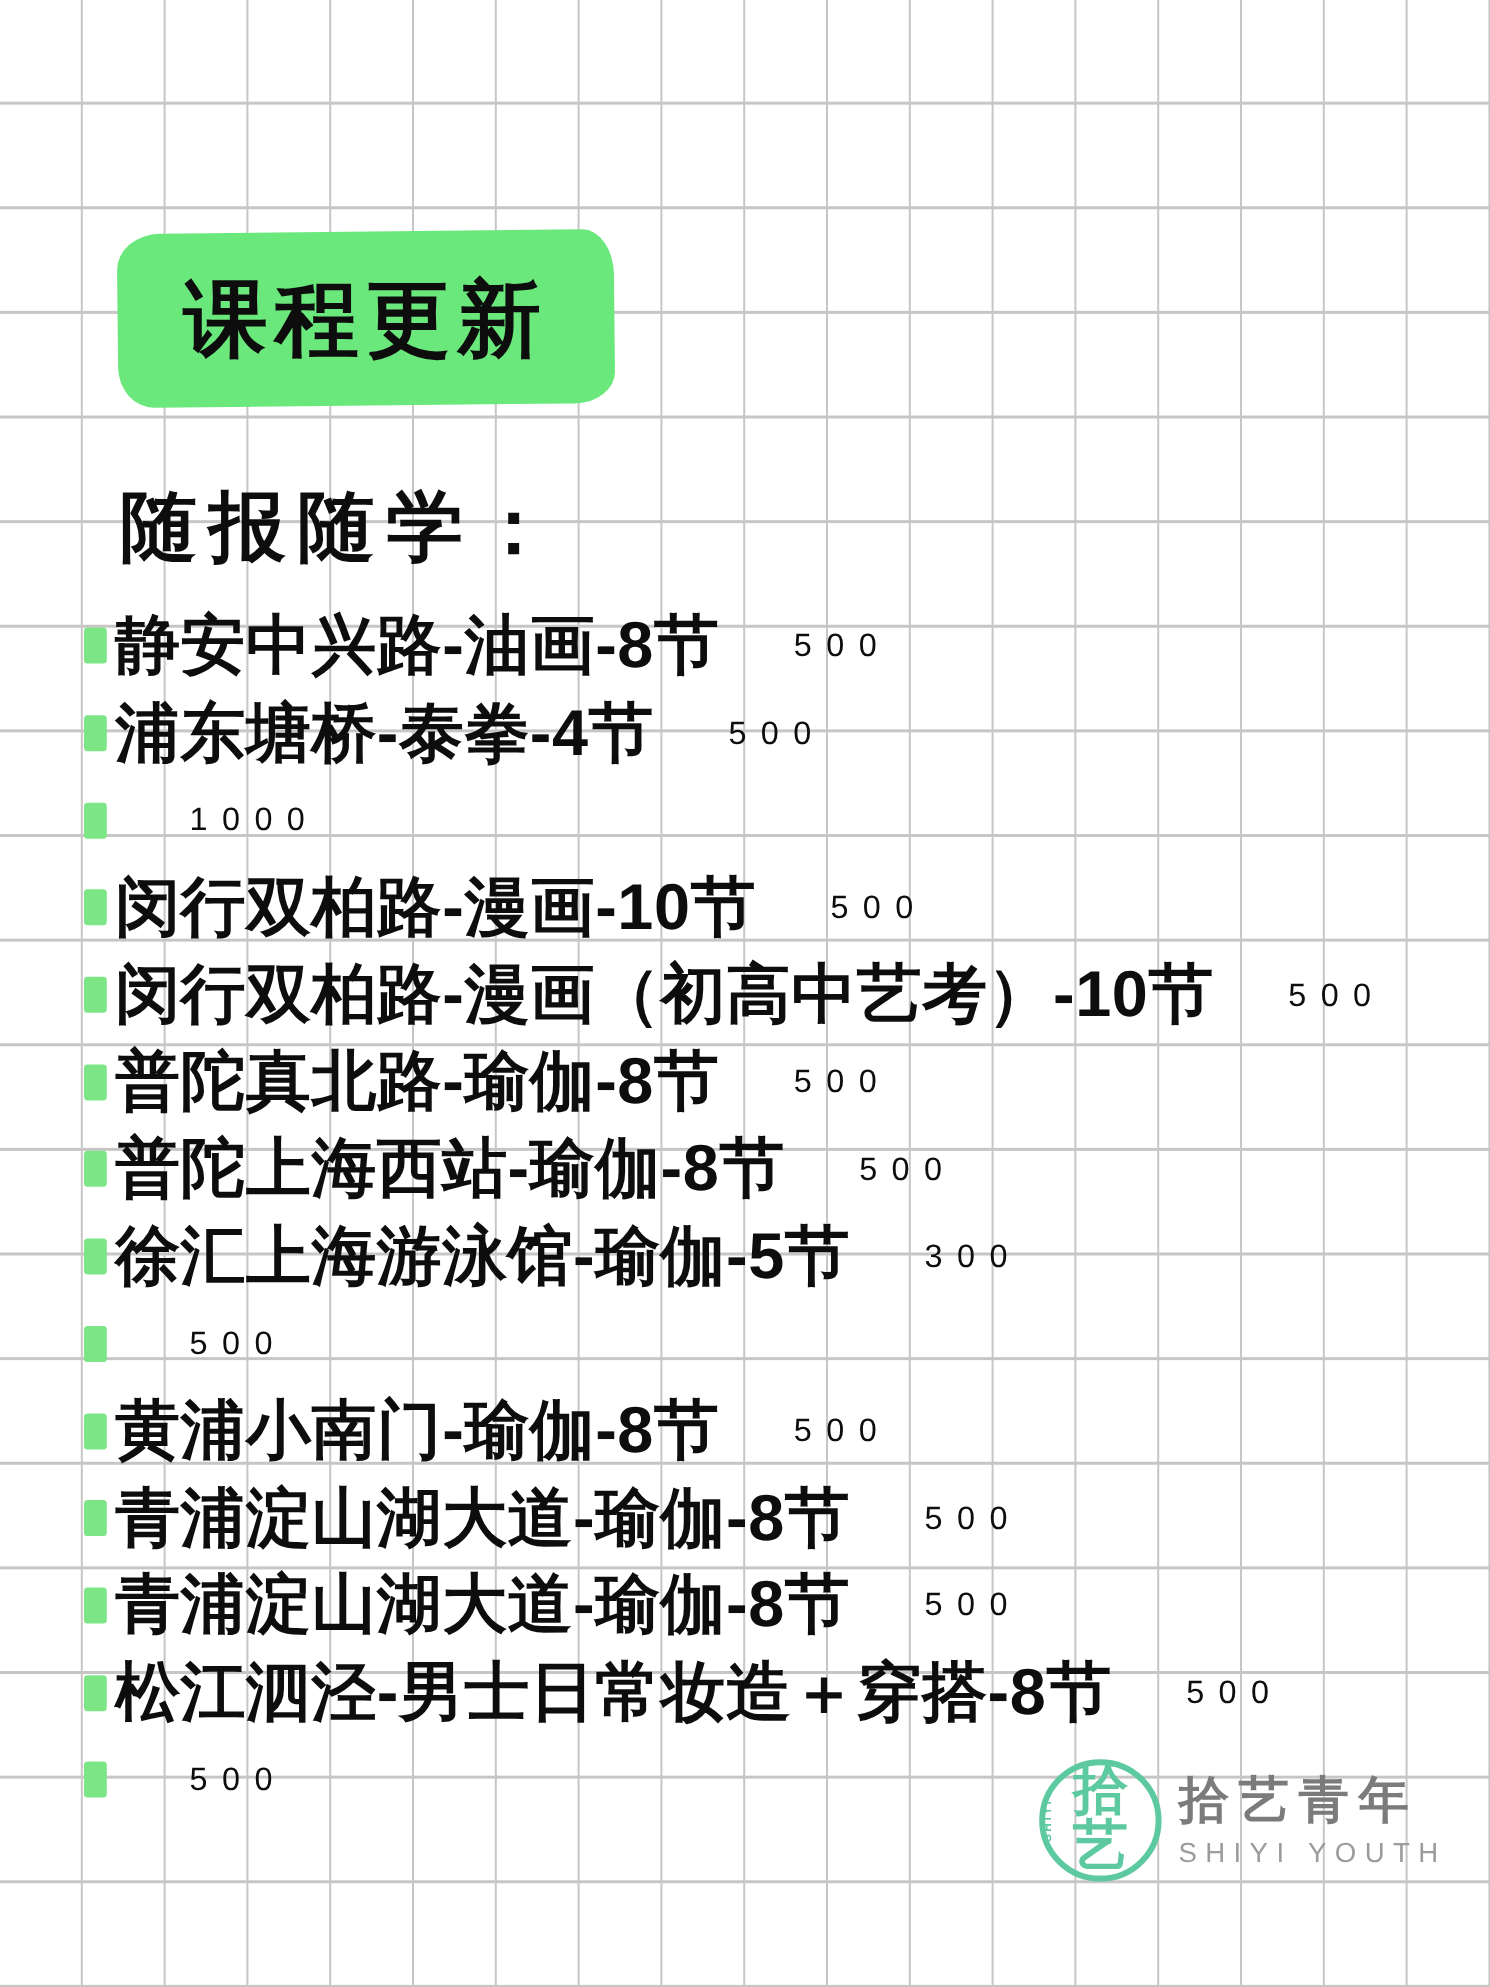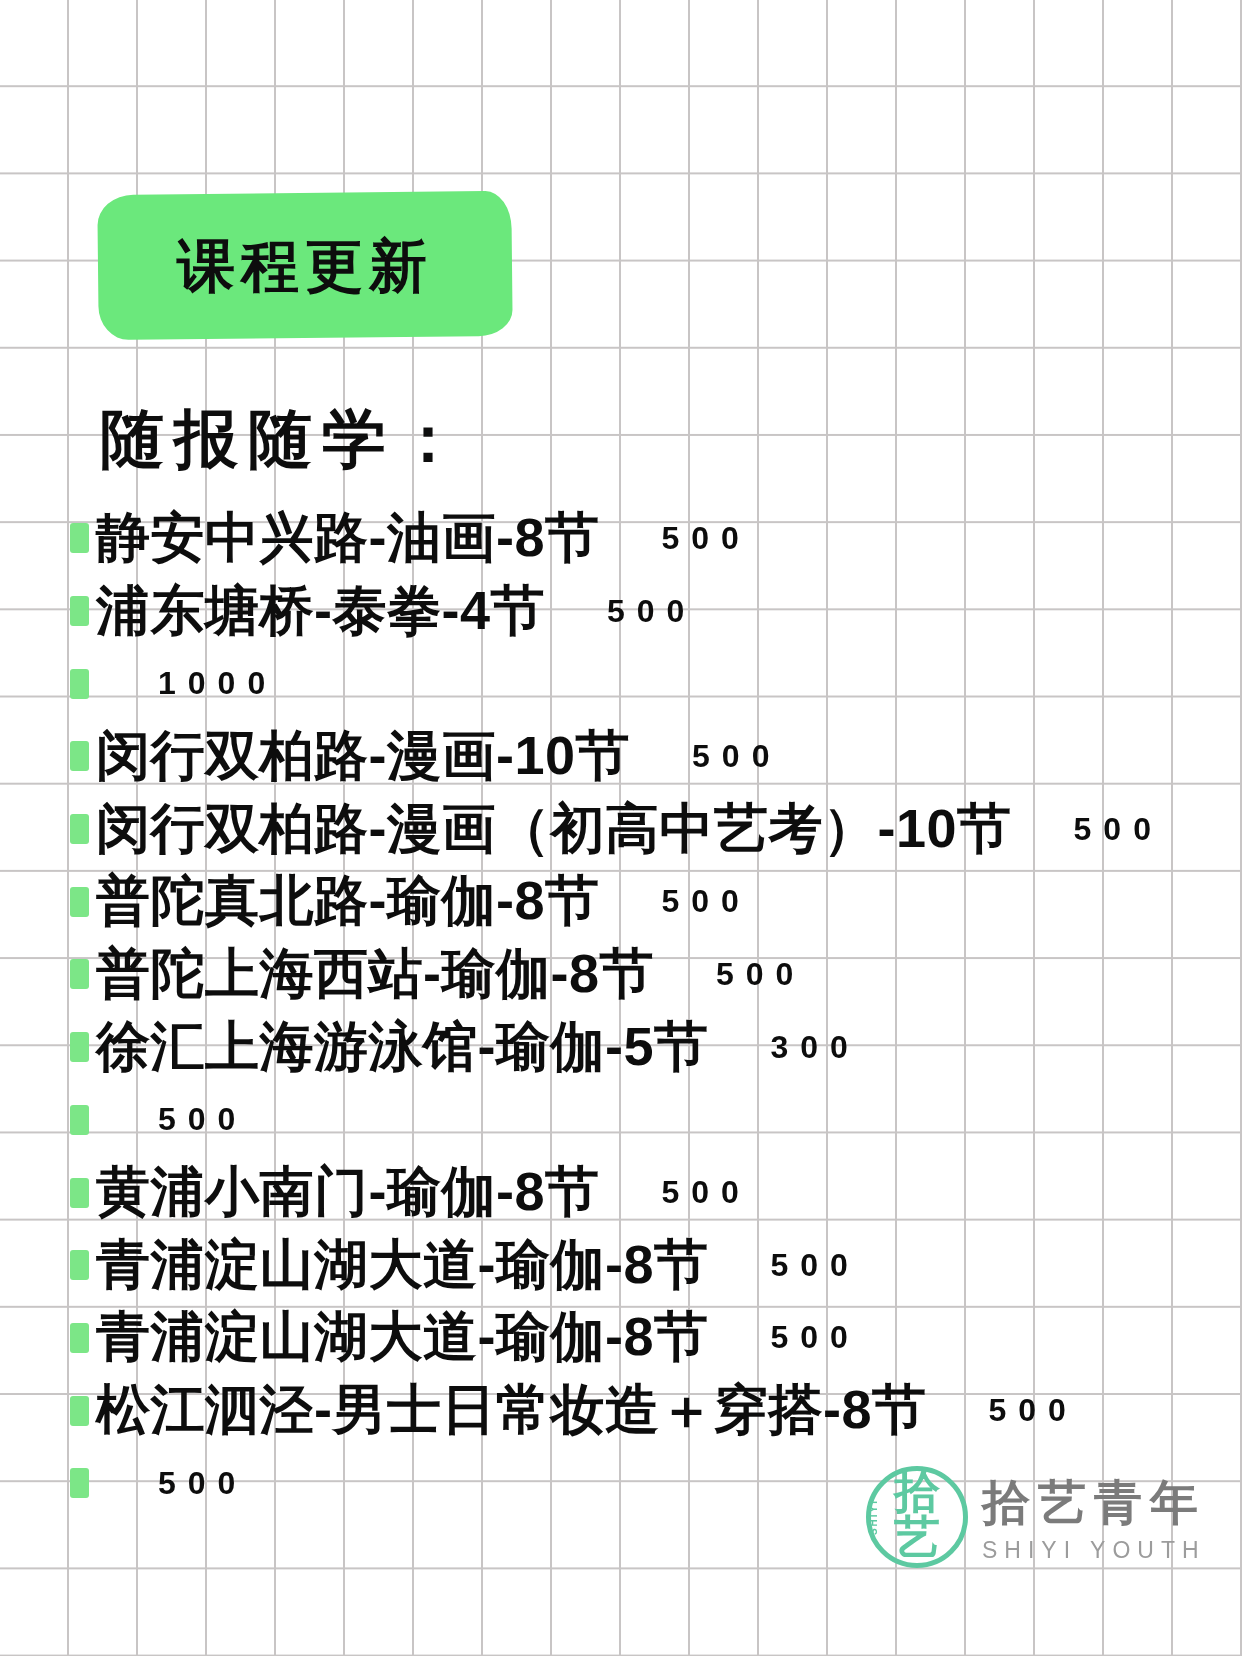--- a/index.html
+++ b/index.html
@@ -17,38 +17,38 @@
     color:#0d0d0d;
   }
   .title-badge{
     position:absolute;left:98px;top:193px;width:414px;height:145px;
     background:#6be87c;
     border-radius:36px 26px 34px 30px / 30px 38px 26px 34px;
     transform:rotate(-0.6deg);
     display:flex;align-items:center;justify-content:center;
   }
   .title-text{
-    font-size:58px;font-weight:900;letter-spacing:6px;line-height:1;
+    font-size:70px;font-weight:900;letter-spacing:6px;line-height:1;
     transform:rotate(0.6deg);white-space:nowrap;
   }
   .subtitle{
     position:absolute;left:100px;top:396px;
     font-size:64px;font-weight:900;letter-spacing:10px;white-space:nowrap;
   }
   .course-list{position:absolute;left:70px;top:502px;width:1160px;}
   .course-row{height:72.7px;display:flex;align-items:center;}
   .bullet{
     width:19px;height:30px;background:#7ce687;border-radius:3px;
     margin-right:7px;flex:none;
   }
   .course-name{
     font-size:54px;font-weight:900;white-space:nowrap;letter-spacing:0.5px;
   }
   .course-price{
-    font-size:32px;font-weight:700;margin-left:62px;letter-spacing:12px;white-space:nowrap;
+    font-size:27px;font-weight:400;margin-left:62px;letter-spacing:12px;white-space:nowrap;
   }
   .logo{position:absolute;left:866px;top:1466px;display:flex;align-items:flex-start;}
   .logo-badge{
     position:relative;width:92px;height:92px;flex:none;
     border:5px solid #5dc9a1;border-radius:50%;
   }
   .badge-top{
     position:absolute;left:50%;top:-3px;transform:translateX(-50%);
     font-size:46px;font-weight:700;color:#5dc9a1;line-height:1;
   }
@@ -56,21 +56,21 @@
     position:absolute;left:50%;top:43px;transform:translateX(-50%);
     font-size:46px;font-weight:700;color:#5dc9a1;line-height:1;
   }
   .badge-side{
     position:absolute;left:-16px;top:50%;
     transform:translate(0,-50%) rotate(-90deg);
     font-size:10px;font-weight:700;letter-spacing:2px;color:#5dc9a1;
   }
   .logo-text{margin-left:14px;padding-top:13px;}
   .logo-cn{
-    font-size:48px;font-weight:700;color:#7b7b7b;
+    font-size:42px;font-weight:700;color:#7b7b7b;
     letter-spacing:8px;line-height:1;white-space:nowrap;
   }
   .logo-en{
     font-size:23px;font-weight:400;color:#9c9c9c;
     letter-spacing:7px;margin-top:12px;line-height:1;white-space:nowrap;
   }
 </style>
 </head>
 <body>
 

